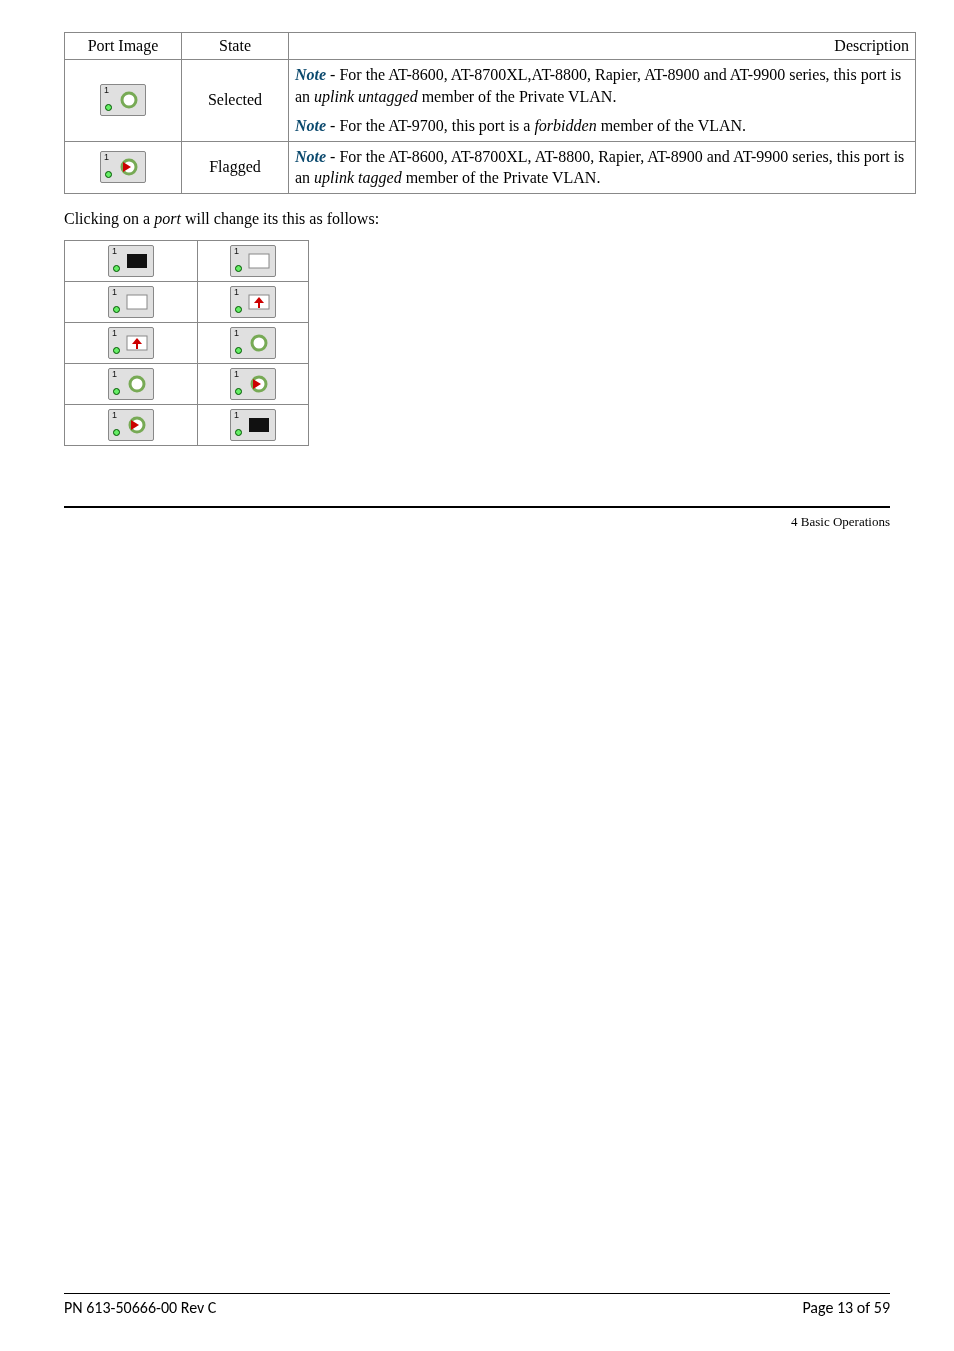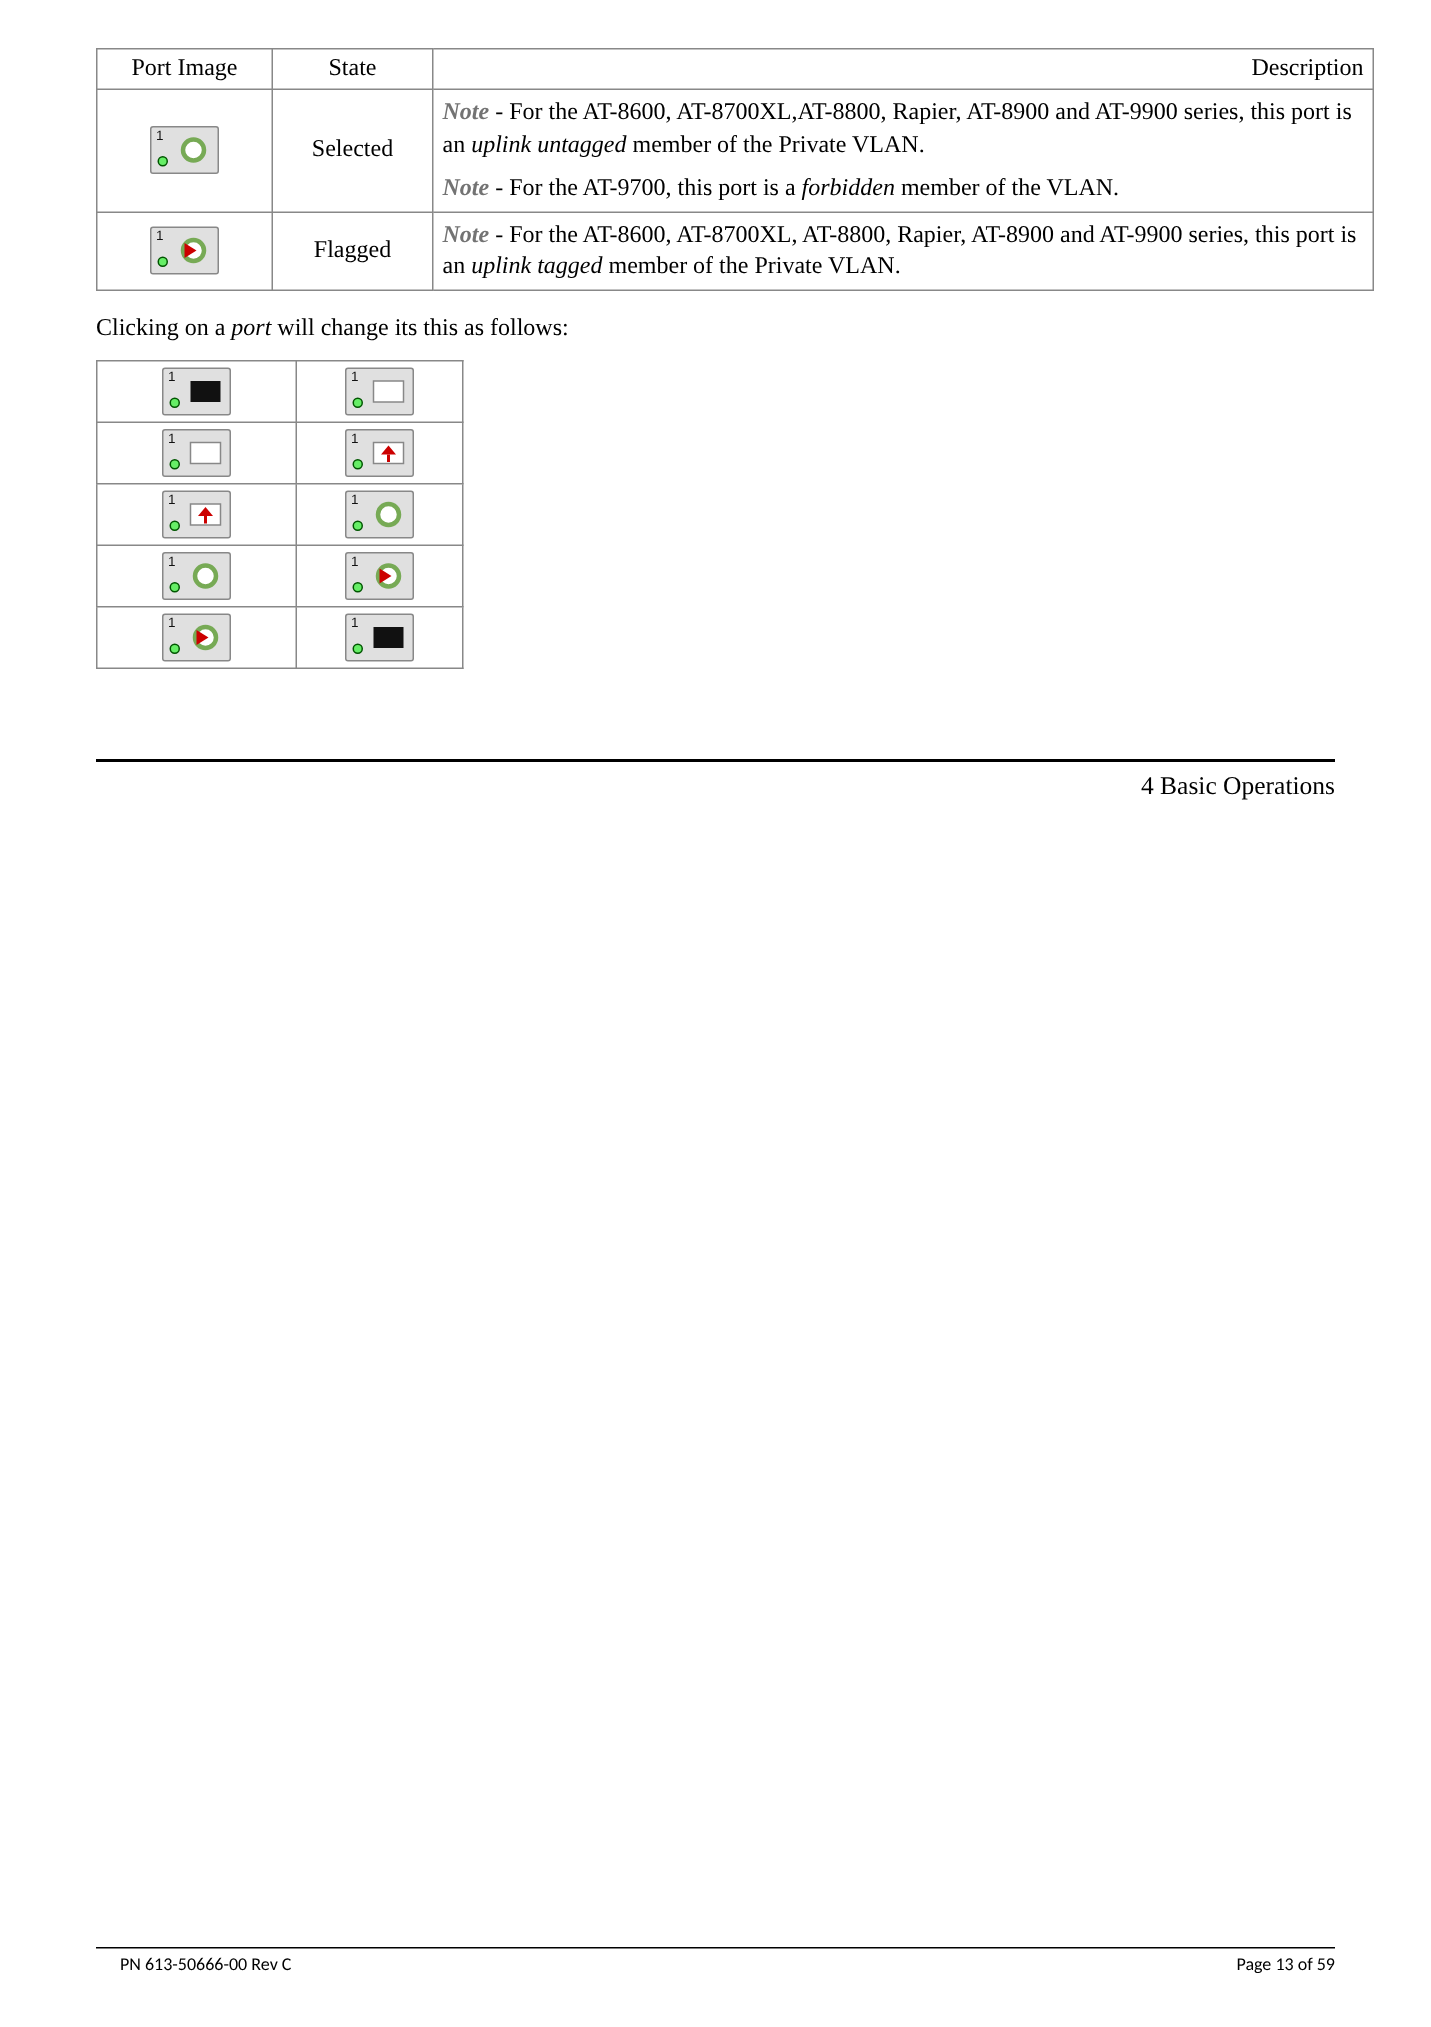--- a/index.html
+++ b/index.html
@@ -50,57 +50,56 @@
   table.doc th {
     font-weight: normal;
     text-align: center;
   }
   .col-img { width: 104px; text-align: center; }
   .col-state { width: 94px; text-align: center; }
   .col-desc { width: 614px; text-align: left; }
 
   .desc p { margin: 0 0 8px 0; line-height: 1.35; }
   .desc p:last-child { margin-bottom: 0; }
-  .note { color: #737373; font-style: italic; font-weight: bold; }
+  .note { color: #0c4a6e; font-style: italic; font-weight: bold; }
   .ital { font-style: italic; }
 
   .bodytext { margin: 14px 0 10px 0; line-height: 1.4; }
 
   .states-col1 { width: 120px; text-align: center; }
   .states-col2 { width: 98px; text-align: center; }
 
   .section-rule {
     border: none;
     border-bottom: 2px solid #000;
     margin: 60px 0 6px 0;
   }
   .section-title {
     text-align: right;
-    font-size: 17px;
+    font-size: 13px;
     margin: 4px 0 0 0;
   }
 
   .footer {
     position: absolute;
     left: 64px;
     right: 64px;
     bottom: 34px;
   }
   .footer-rule {
     border: none;
     border-bottom: 1px solid #000;
     margin: 0 0 4px 0;
   }
   .footer-line {
     display: flex;
     justify-content: space-between;
     font-family: Calibri, Arial, sans-serif;
-    font-size: 12px;
+    font-size: 16px;
     color: #000;
-    margin-left: 16px;
   }
 
   
   .port {
     display: inline-block;
     width: 44px;
     height: 30px;
     background: #e0e0e0;
     border: 1px solid #888;
     border-radius: 2px;

